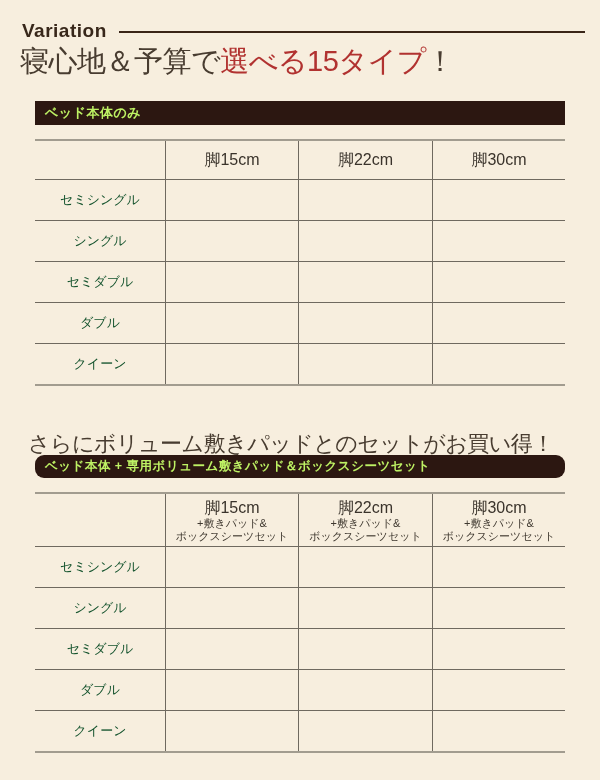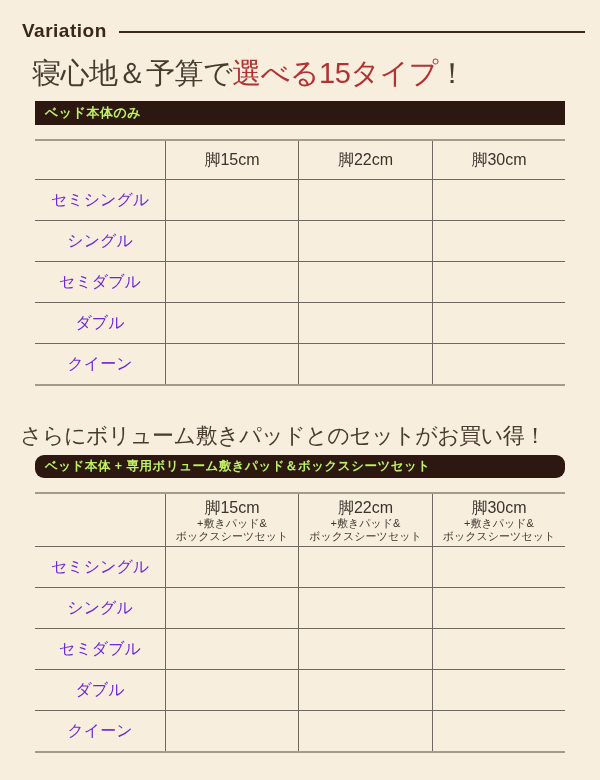--- a/index.html
+++ b/index.html
@@ -17,27 +17,27 @@
     display: flex; align-items: center;
   }
   .var-label {
     font-size: 19px; font-weight: bold; color: #38271a;
     letter-spacing: 0.5px; margin-right: 12px; white-space: nowrap;
   }
   .var-line { flex: 1; height: 2px; background: #3a2517; margin-top: 2px; }
 
   
   .h1 {
-    position: absolute; top: 42px; left: 20px; margin: 12px;
+    position: absolute; top: 42px; left: 20px; margin: 0;
     font-size: 29px; font-weight: 500; color: #483c30;
     letter-spacing: -0.5px; white-space: nowrap;
   }
   .h1 .red { color: #b13230; }
   .h2 {
-    position: absolute; top: 421px; left: 20px; margin: 0;
+    position: absolute; top: 421px; left: 20px; margin: 8px;
     font-size: 22px; font-weight: 500; color: #483c30;
     letter-spacing: -0.5px; white-space: nowrap;
   }
 
   
   .bar {
     position: absolute; left: 35px; width: 530px; height: 24px;
     background: #2c1711; color: #bef264;
     display: flex; align-items: center;
     padding-left: 10px; box-sizing: border-box;
@@ -56,21 +56,21 @@
   .t2 { top: 492px; }
   .vrow {
     display: grid; grid-template-columns: 130px 133px 134px 133px;
     height: 40px; border-top: 1px solid #6f695f;
   }
   .vrow:first-child { border-top: none; }
   .t1 .vhead { height: 38px; }
   .t2 .vhead { height: 52px; }
   .vcell { display: flex; align-items: center; justify-content: center; overflow: hidden; }
   .vcell + .vcell { border-left: 1px solid #6f695f; }
-  .label-cell { font-size: 16px; color: #6d28d9; }
+  .label-cell { font-size: 13px; color: #14532d; }
   .head-cell { font-size: 16px; color: #3a332b; }
   .t2 .head-cell { flex-direction: column; line-height: 1.2; padding-top: 1px; }
   .head-main { font-size: 16px; color: #3a332b; }
   .head-sub { font-size: 11px; color: #3f382f; }
 </style>
 </head>
 <body>
 
 <div class="page">
 

